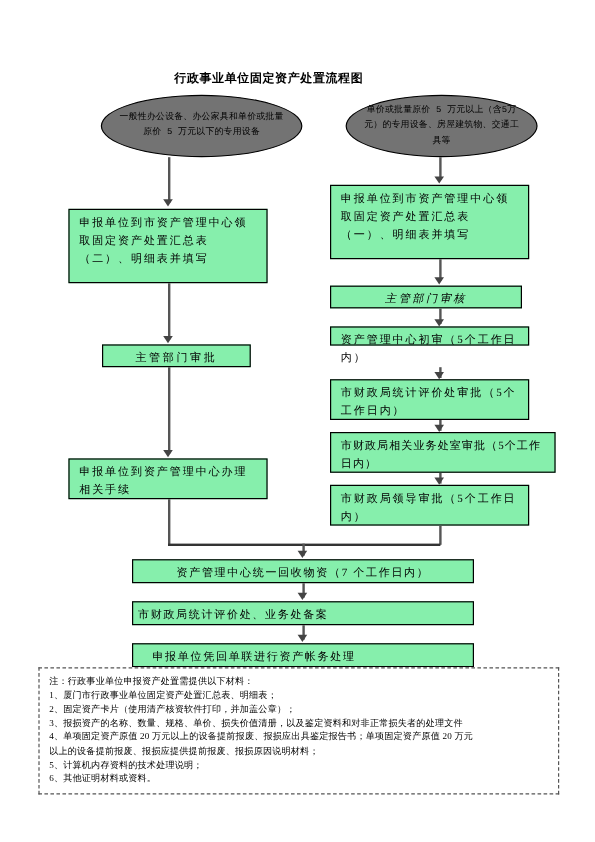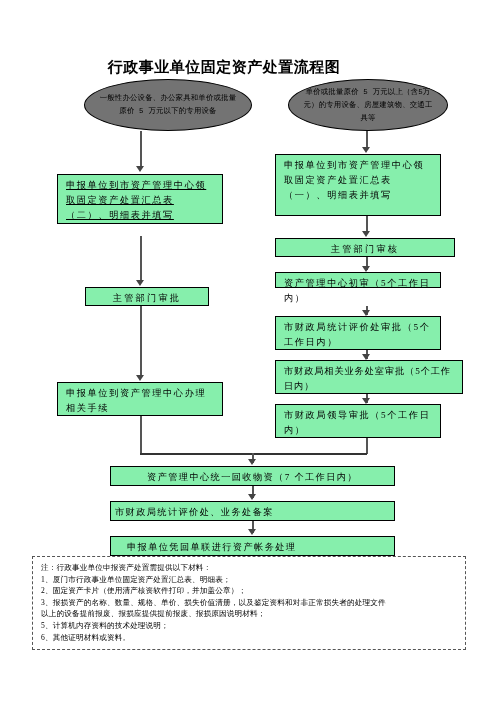--- a/index.html
+++ b/index.html
@@ -21,21 +21,21 @@
     height: 702px;
   }
 
   
   .title {
     position: absolute;
     left: 0;
     top: 58px;
     width: 448px;
     text-align: center;
-    font-size: 15px;
+    font-size: 10px;
     font-weight: bold;
     letter-spacing: 0.5px;
     font-family: "Liberation Serif", "DejaVu Serif", serif;
   }
 
   
   .box {
     position: absolute;
     box-sizing: border-box;
     border: 1.4px solid #000;
@@ -132,21 +132,21 @@
     <span>一般性办公设备、办公家具和单价或批量原价 5 万元以下的专用设备</span>
   </div>
 
   <div class="ellipse" style="left:288px; top:79px; width:160px; height:52px;">
     <span>单价或批量原价 5 万元以上（含5万元）的专用设备、房屋建筑物、交通工具等</span>
   </div>
 
   <div class="vline" style="left:140px; top:131px; height:38px;"></div>
   <div class="arrow" style="left:136px; top:166px;"></div>
 
-  <div class="box" style="left:57px; top:174px; width:166px; height:50px;text-decoration:underline;">
+  <div class="box" style="left:57px; top:174px; width:166px; height:62px;">
     <span class="box-inner">申报单位到市资产管理中心领取固定资产处置汇总表（二）、明细表并填写</span>
   </div>
 
   <div class="vline" style="left:140px; top:236px; height:47px;"></div>
   <div class="arrow" style="left:136px; top:280px;"></div>
 
   <div class="box center" style="left:85px; top:287px; width:124px; height:19px; line-height:14px;">
     <span class="box-inner">主管部门审批</span>
   </div>
 
@@ -162,21 +162,21 @@
   <div class="vline" style="left:366px; top:131px; height:19px;"></div>
   <div class="arrow" style="left:362px; top:147px;"></div>
 
   <div class="box" style="left:275px; top:154px; width:166px; height:62px;">
     <span class="box-inner">申报单位到市资产管理中心领取固定资产处置汇总表（一）、明细表并填写</span>
   </div>
 
   <div class="vline" style="left:366px; top:216px; height:18px;"></div>
   <div class="arrow" style="left:362px; top:231px;"></div>
 
-  <div class="box center" style="left:275px; top:238px; width:180px; height:19px; line-height:14px;">
+  <div class="box center" style="left:275px; top:238px; width:160px; height:19px; line-height:14px;font-style:italic;">
     <span class="box-inner">主管部门审核</span>
   </div>
 
   <div class="vline" style="left:366px; top:257px; height:13px;"></div>
   <div class="arrow" style="left:362px; top:266px;"></div>
 
   <div class="box" style="left:275px; top:272px; width:166px; height:16px;">
     <span class="box-inner">资产管理中心初审（5个工作日内）</span>
   </div>
 
@@ -223,18 +223,19 @@
 
   <div class="box tight" style="left:110px; top:536px; width:285px; height:20px; line-height:15px; letter-spacing:1.4px; padding-left:16px;">
     <span class="box-inner">申报单位凭回单联进行资产帐务处理</span>
   </div>
 
   <div class="notes">
     <span class="nline">注：行政事业单位申报资产处置需提供以下材料：</span>
     <span class="nline">1、厦门市行政事业单位固定资产处置汇总表、明细表；</span>
     <span class="nline">2、固定资产卡片（使用清产核资软件打印，并加盖公章）；</span>
     <span class="nline">3、报损资产的名称、数量、规格、单价、损失价值清册，以及鉴定资料和对非正常损失者的处理文件</span>
+    <span class="nline">4、单项固定资产原值 20 万元以上的设备提前报废、报损应出具鉴定报告书；单项固定资产原值 20 万元</span>
     <span class="nline">以上的设备提前报废、报损应提供提前报废、报损原因说明材料；</span>
     <span class="nline">5、计算机内存资料的技术处理说明；</span>
     <span class="nline">6、其他证明材料或资料。</span>
   </div>
 
 </div>
 
 </body></html>

